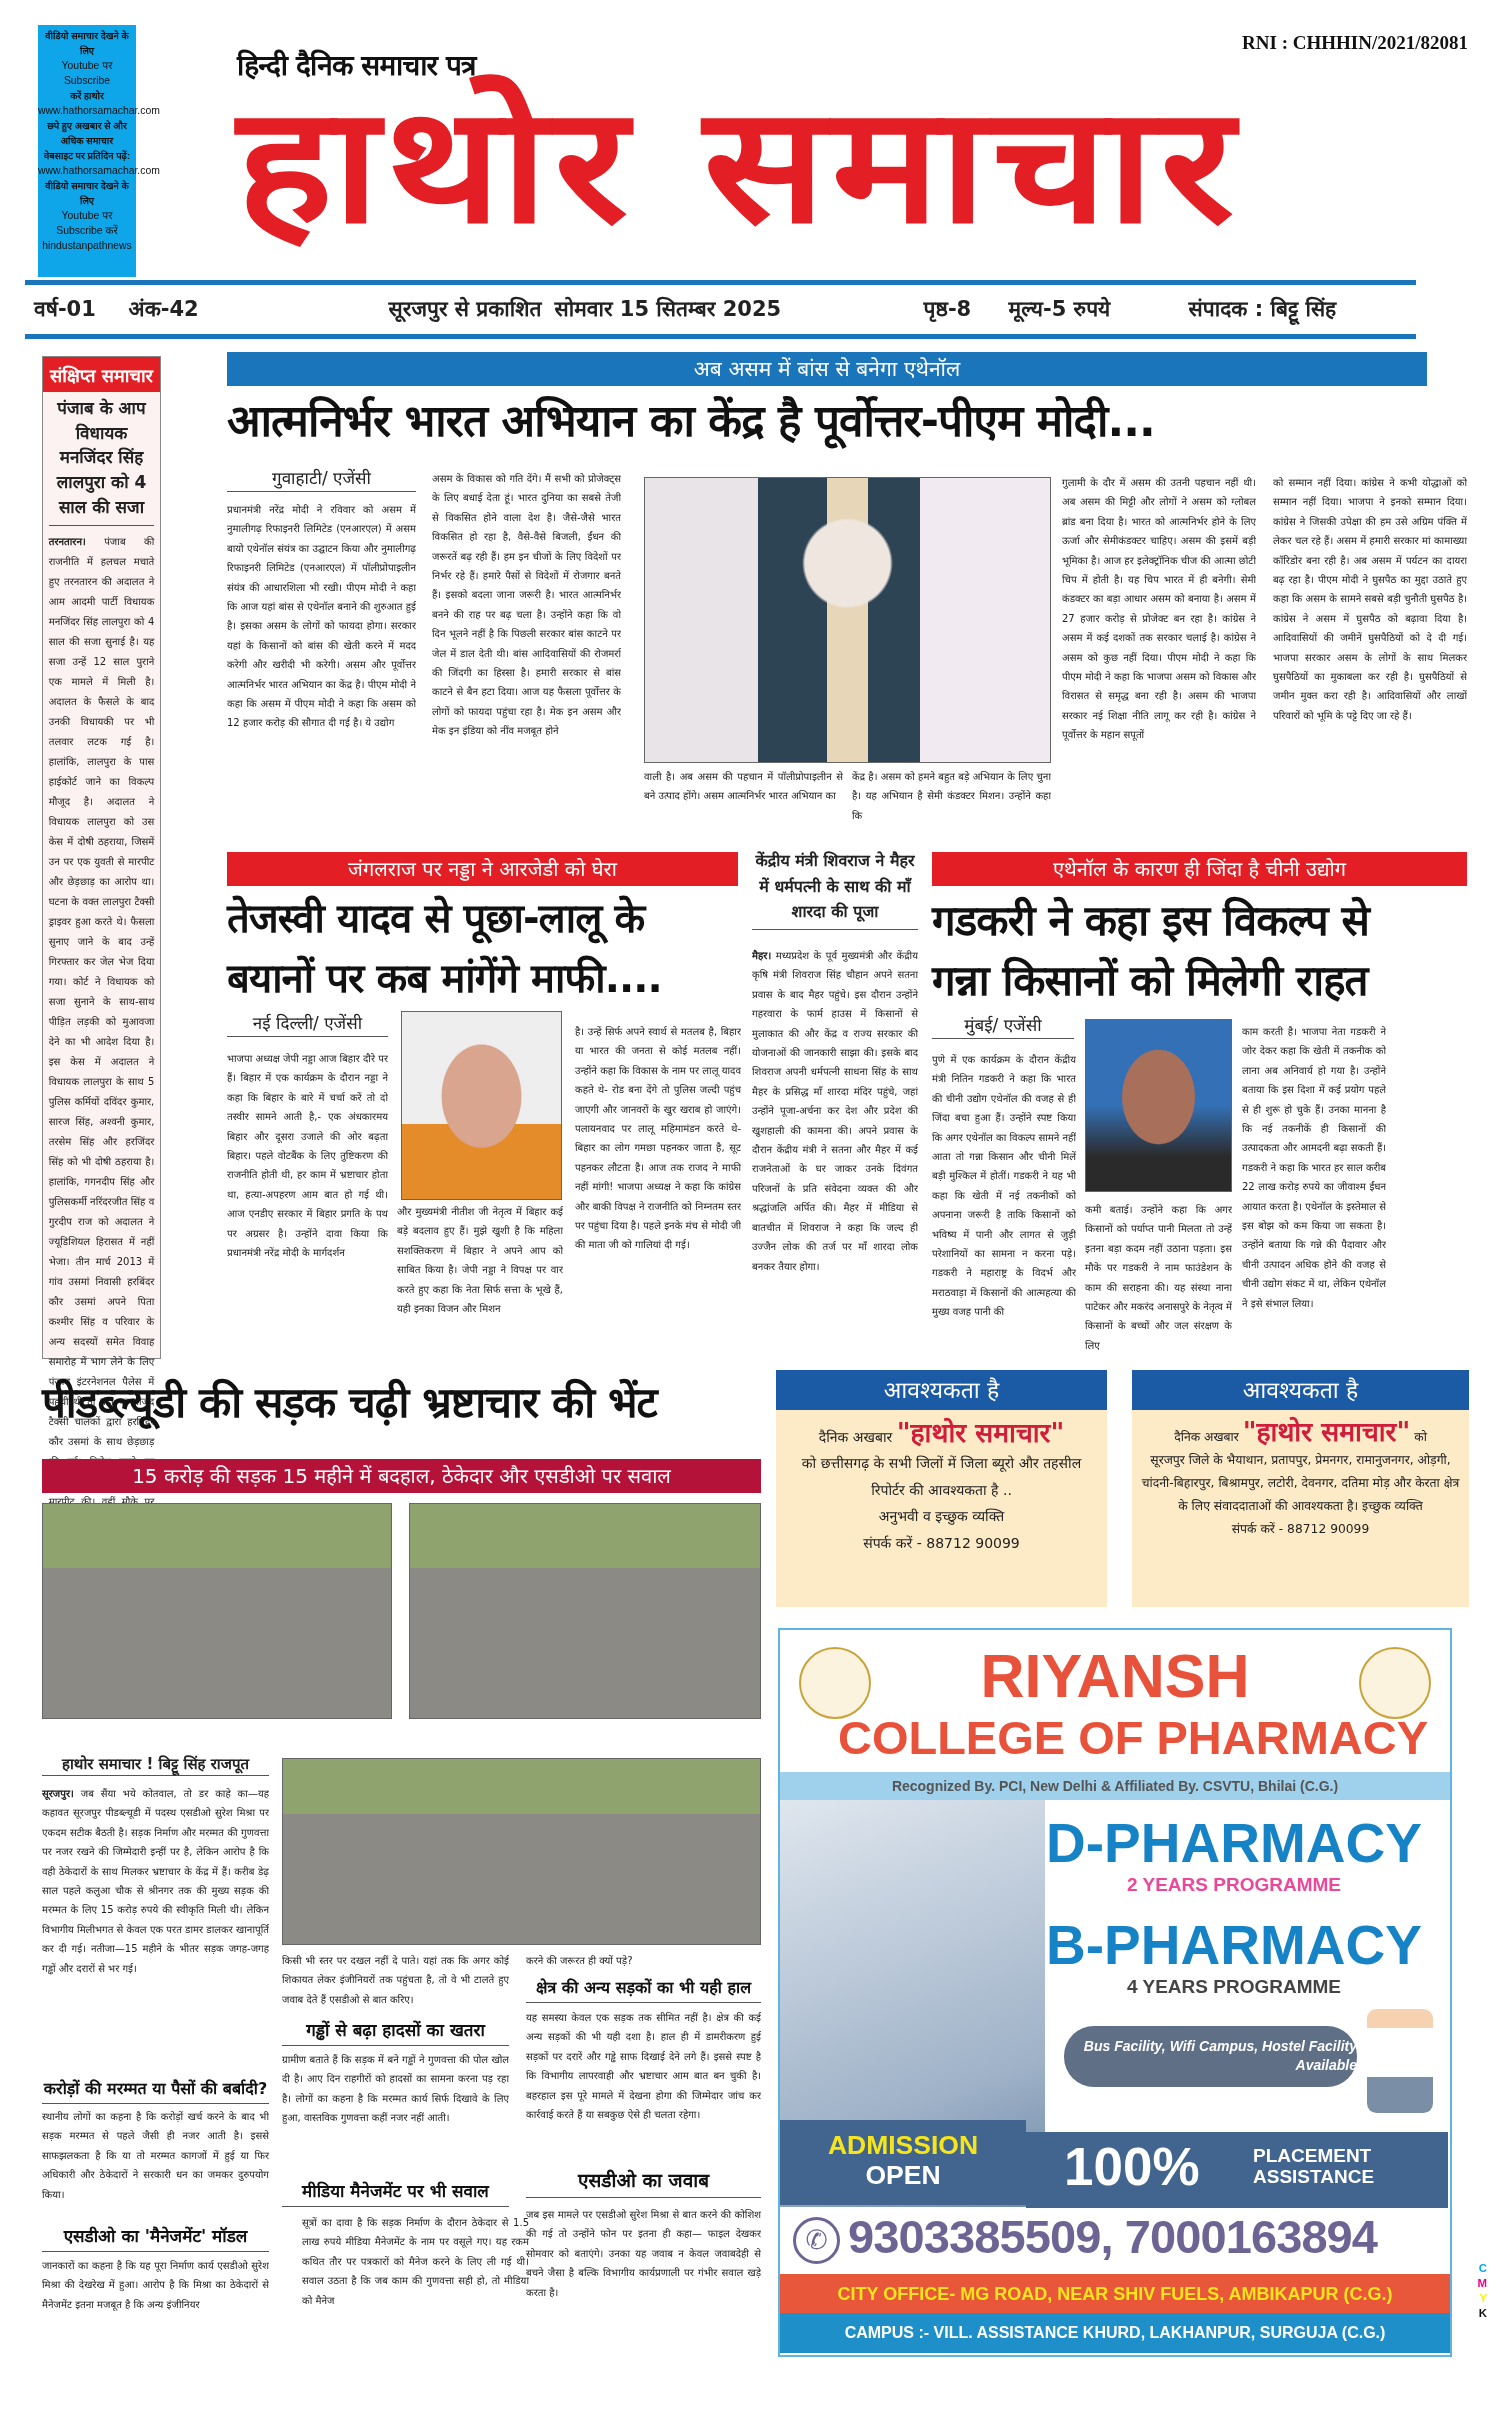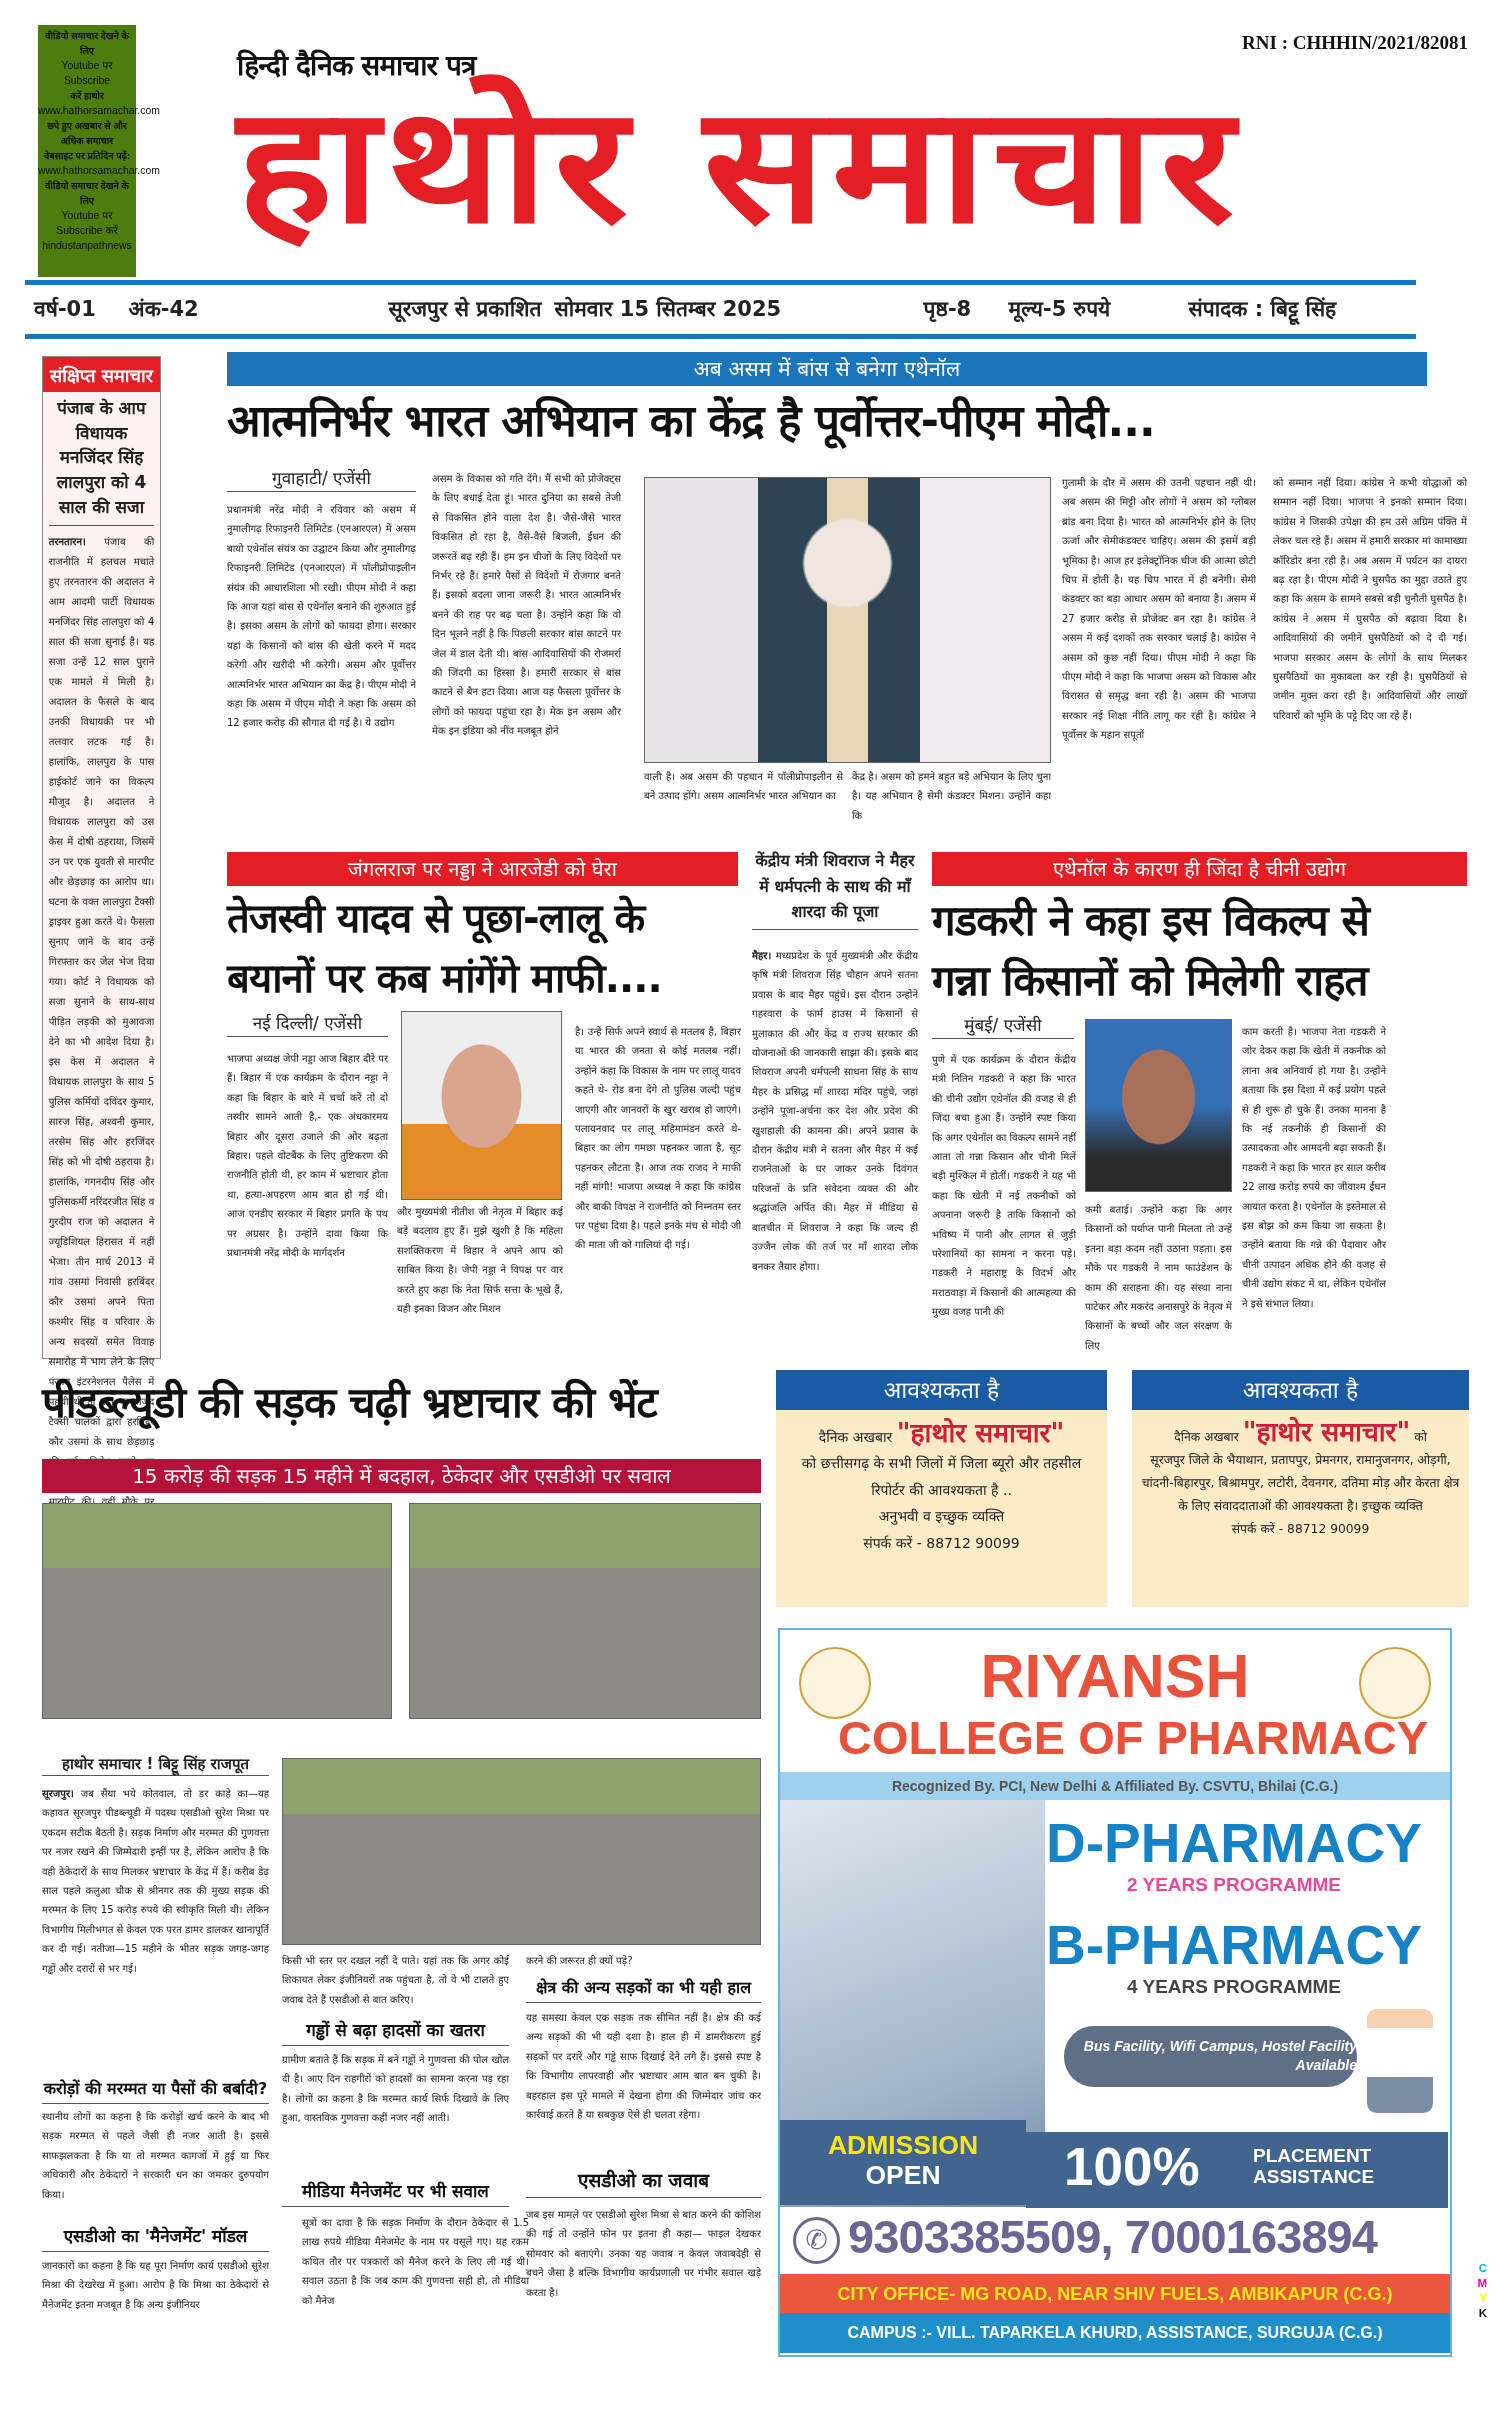--- a/index.html
+++ b/index.html
@@ -1,18 +1,18 @@
 <!DOCTYPE html>
 <html style="font-size:15px"><head>
 <meta charset="utf-8">
 <style>
   * { box-sizing: border-box; margin: 0; padding: 0; }
   body { width: 1508px; height: 2423px; background: #fff; font-family: "DejaVu Sans", sans-serif; color: #222; position: relative; overflow: hidden; }
   .abs { position: absolute; }
-  .yellow-box { left: 38px; top: 24.6px; width: 98px; height: 252px; background: #4d7c0f; text-align: center; font-family: "Liberation Sans", sans-serif; font-size: 10.4px; line-height: 15px; padding-top: 3.8px; color: #111; }
+  .yellow-box { left: 38px; top: 24.6px; width: 98px; height: 252px; background: #0ea5e9; text-align: center; font-family: "Liberation Sans", sans-serif; font-size: 10.4px; line-height: 15px; padding-top: 3.8px; color: #111; }
   .yellow-box .b { font-weight: bold; font-size: 9.5px; }
   .tagline { left: 237px; top: 45px; font-size: 28px; font-family: "DejaVu Sans", sans-serif; font-weight: bold; color: #111; letter-spacing: -0.9px; }
   .masthead { left: 237px; top: 76px; width: 1221px; height: 180px; font-family: "DejaVu Sans", sans-serif; font-weight: bold; font-size: 161px; line-height: 180px; color: #e31e24; letter-spacing: 5.7px; white-space: nowrap; transform: scaleX(1.12); transform-origin: left; }
   .rni { right: 40px; top: 32px; font-family: "Liberation Serif", serif; font-weight: bold; font-size: 19px; color: #111; }
   .rule { left: 24.6px; width: 1391px; height: 4.7px; background: #1b75bb; }
   .infobar { left: 24.6px; top: 286px; width: 1391px; height: 44px; display: flex; align-items: center; font-size: 21px; font-weight: bold; color: #222; }
   .infobar span { position: absolute; white-space: nowrap; }
   .brief { left: 42px; top: 356px; width: 119px; height: 1003px; background: #fdf2f2; border: 0.9px solid #888; }
   .brief-title { background: #e31e24; color: #fff; font-weight: bold; font-size: 18px; text-align: center; padding: 5.7px 0; }
   .brief-head { font-size: 17px; font-weight: bold; text-align: center; line-height: 24.6px; padding: 3.8px 1.9px 5.7px; border-bottom: 1.9px solid #555; margin: 0 5.7px; }
@@ -165,20 +165,20 @@
     <div>ADMISSION</div>
     <div style="color:#fff">OPEN</div>
   </div>
   <div class="abs" style="left:246px;top:502px;width:422px;height:76px;background:#41658e;color:#fff;font-family:'Liberation Sans',sans-serif;font-weight:bold;">
     <span class="abs" style="left:38px;top:3.8px;font-size:53px;">100%</span>
     <span class="abs" style="left:227px;top:13.2px;width:180px;font-size:19px;line-height:21px;">PLACEMENT ASSISTANCE</span>
   </div>
   <div class="abs" style="left:13.2px;top:587px;width:47px;height:47px;border:3.8px solid #6e6494;border-radius:50%;color:#6e6494;font-size:26.5px;text-align:center;line-height:40px;">✆</div>
   <div class="abs" style="left:68px;top:579px;font-family:'Liberation Sans',sans-serif;font-weight:bold;font-size:47px;color:#6e6494;white-space:nowrap;letter-spacing:-0.9px;">9303385509, 7000163894</div>
   <div class="abs" style="left:0;top:644px;width:100%;height:40px;background:#e9573b;color:#f6e51b;text-align:center;font-family:'Liberation Sans',sans-serif;font-weight:bold;font-size:18px;line-height:40px;">CITY OFFICE- MG ROAD, NEAR SHIV FUELS, AMBIKAPUR (C.G.)</div>
-  <div class="abs" style="left:0;top:683px;width:100%;height:40px;background:#1e8fc8;color:#fff;text-align:center;font-family:'Liberation Sans',sans-serif;font-weight:bold;font-size:16px;line-height:40px;">CAMPUS :- VILL. TAPARKELA KHURD, ASSISTANCE, SURGUJA (C.G.)</div>
+  <div class="abs" style="left:0;top:683px;width:100%;height:40px;background:#1e8fc8;color:#fff;text-align:center;font-family:'Liberation Sans',sans-serif;font-weight:bold;font-size:16px;line-height:40px;">CAMPUS :- VILL. ASSISTANCE KHURD, LAKHANPUR, SURGUJA (C.G.)</div>
 </div>
 
 <div class="abs cmyk" style="top:2262px;color:#00aeef;">C</div>
 <div class="abs cmyk" style="top:2277px;color:#ec008c;">M</div>
 <div class="abs cmyk" style="top:2292px;color:#fff200;">Y</div>
 <div class="abs cmyk" style="top:2307px;color:#111;">K</div>
 
 
 </body></html>

